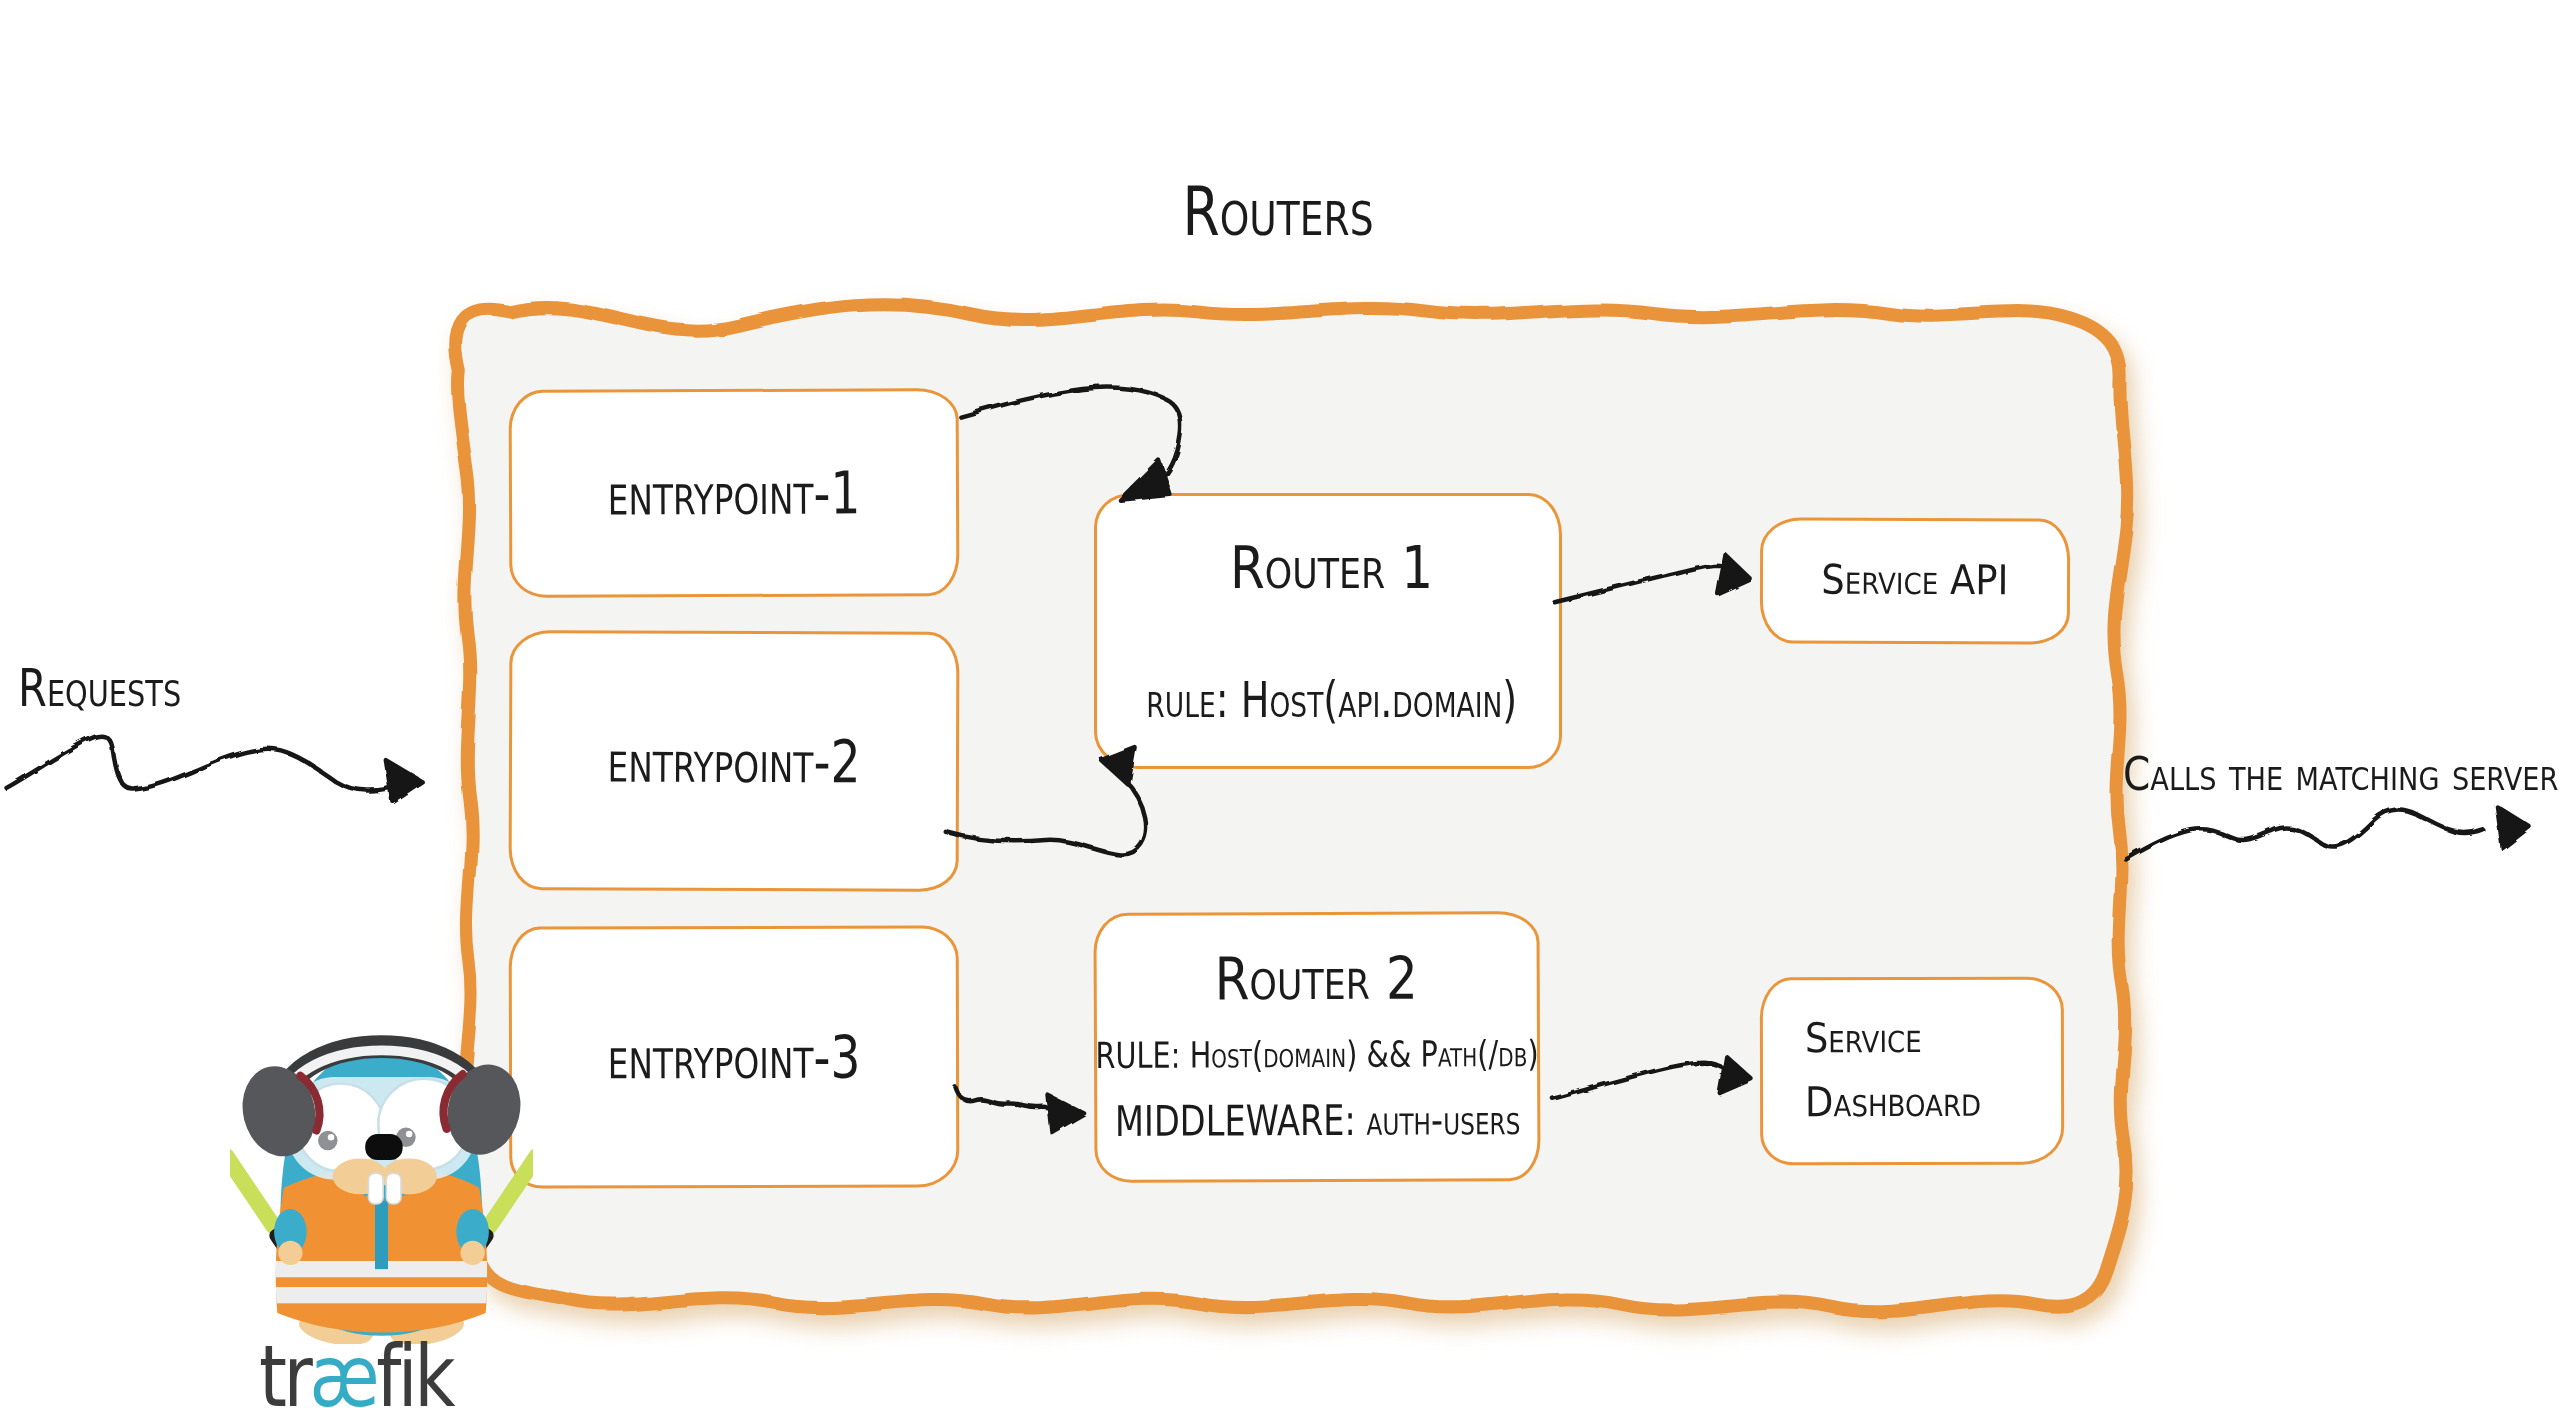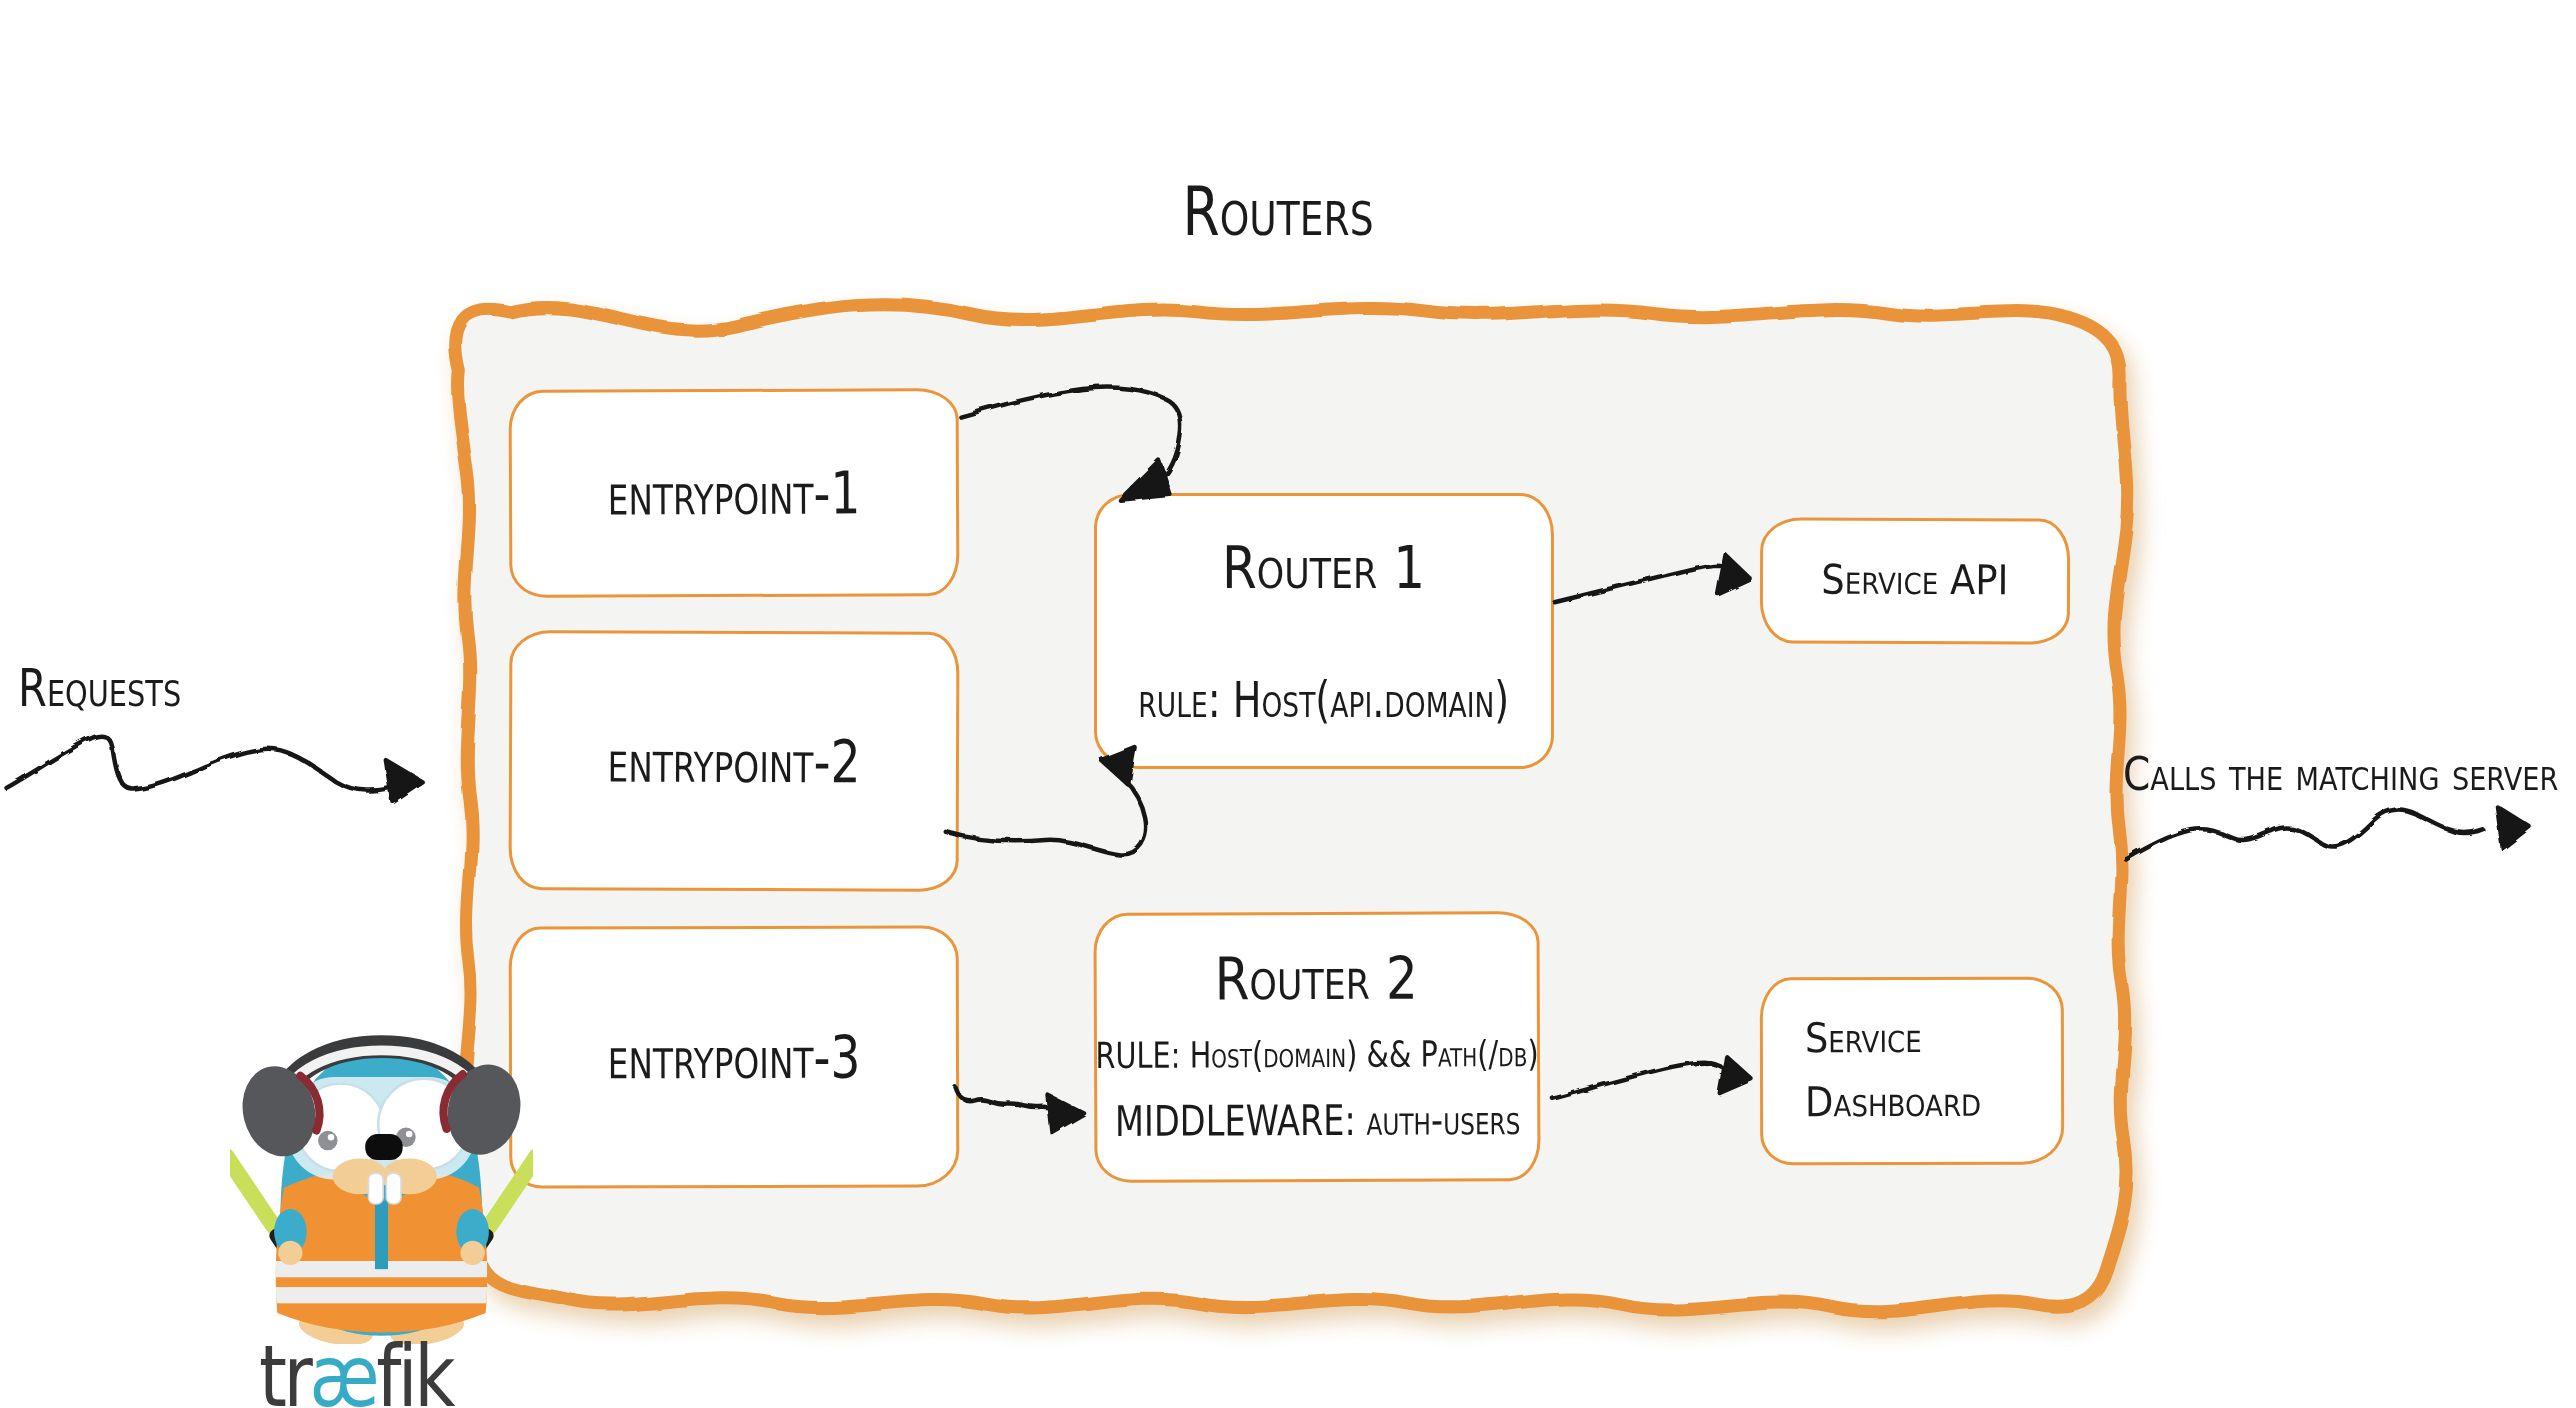--- a/index.html
+++ b/index.html
@@ -16,21 +16,21 @@
               border:3.3px solid #EA9539;display:flex;flex-direction:column;
               align-items:center;justify-content:center;}
   #arrows-svg{position:absolute;left:0;top:0;z-index:3;pointer-events:none;}
   .floating-label{position:absolute;z-index:4;}
   #gopher,#wordmark{position:absolute;z-index:5;}
 
   
   .r-a{border-radius:34px 42px 31px 37px / 39px 31px 41px 33px;transform:rotate(-.25deg);}
   .r-b{border-radius:41px 31px 39px 33px / 33px 41px 31px 42px;transform:rotate(.2deg);}
   .r-c{border-radius:31px 37px 42px 33px / 41px 33px 37px 31px;transform:rotate(-.15deg);}
-  .r-d{border-radius:37px 33px 34px 44px / 34px 42px 33px 37px;}
+  .r-d{border-radius:37px 33px 34px 44px / 34px 42px 33px 37px;padding-left:8px;}
 
   
   #title{left:1050px;top:173px;width:456px;text-align:center;
          font-size:67px;transform:scaleX(.8);}
   #requests-label{left:18px;top:658px;font-size:52px;transform:scaleX(.8);
                   transform-origin:left center;}
   #calls-label{left:2123px;top:747px;font-size:46px;transform:scaleX(.85);
                transform-origin:left center;}
 
   .ep-box{left:509px;width:444px;}

